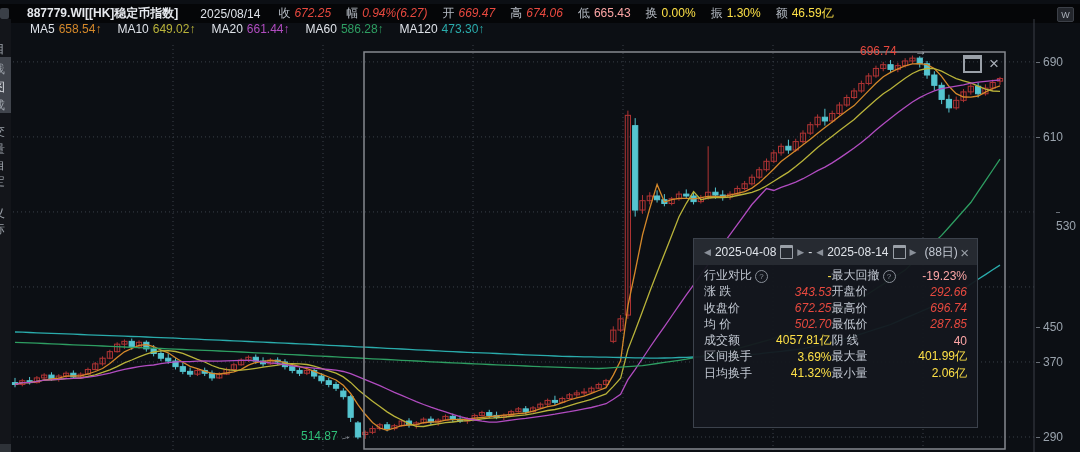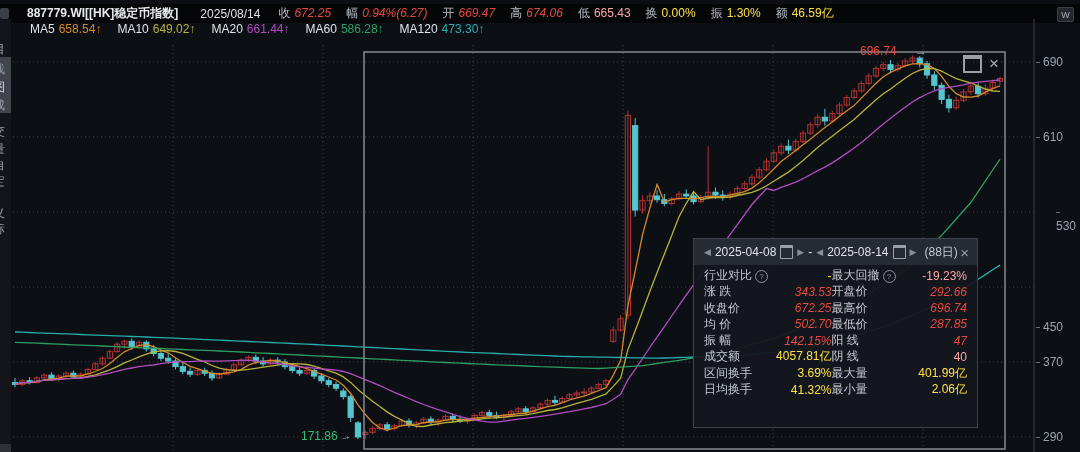--- a/index.html
+++ b/index.html
@@ -410,21 +410,21 @@
       <div class="axis-tick" style="left: 1036px; top: 54.8802px;"><span class="dash"></span><span>690</span></div>
       <div class="axis-tick" style="left: 1036px; top: 129.903px;"><span class="dash"></span><span>610</span></div>
       <div class="axis-tick" style="left: 1036px; top: 204.926px; margin-left: 20px;"><span class="dash"></span><span>530</span></div>
       <div class="axis-tick" style="left: 1036px; top: 279.949px; margin-top: 40px;"><span class="dash"></span><span>450</span></div>
       <div class="axis-tick" style="left: 1036px; top: 354.972px; text-align: right;"><span class="dash"></span><span>370</span></div>
       <div class="axis-tick" style="left: 1036px; top: 429.995px;"><span class="dash"></span><span>290</span></div>
     </div>
 
   <div id="high-label">696.74</div>
   <div id="high-arrow">→</div>
-  <div id="low-label">171.86</div>
+  <div id="low-label">514.87</div>
   <div id="low-arrow">→</div>
 
   <div id="sel-icons">
     <div id="sel-window-icon"></div>
     <div id="sel-close-icon">×</div>
   </div>
 
   <div id="stats-panel">
     <div id="stats-header">
       <span class="arr">◀</span>
@@ -458,26 +458,20 @@
           <span class="sl">最高价</span>
           <span class="sv c-up">696.74</span>
         </div>
         <div class="srow">
           <span class="sl">均 价</span>
           <span class="sv c-up">502.70</span>
           <span class="sl">最低价</span>
           <span class="sv c-up">287.85</span>
         </div>
         <div class="srow">
-          <span class="sl">振 幅</span>
-          <span class="sv c-up">142.15%</span>
-          <span class="sl">阳 线</span>
-          <span class="sv c-up">47</span>
-        </div>
-        <div class="srow">
           <span class="sl">成交额</span>
           <span class="sv c-neutral">4057.81亿</span>
           <span class="sl">阴 线</span>
           <span class="sv c-down">40</span>
         </div>
         <div class="srow">
           <span class="sl">区间换手</span>
           <span class="sv c-neutral">3.69%</span>
           <span class="sl">最大量</span>
           <span class="sv c-neutral">401.99亿</span>

